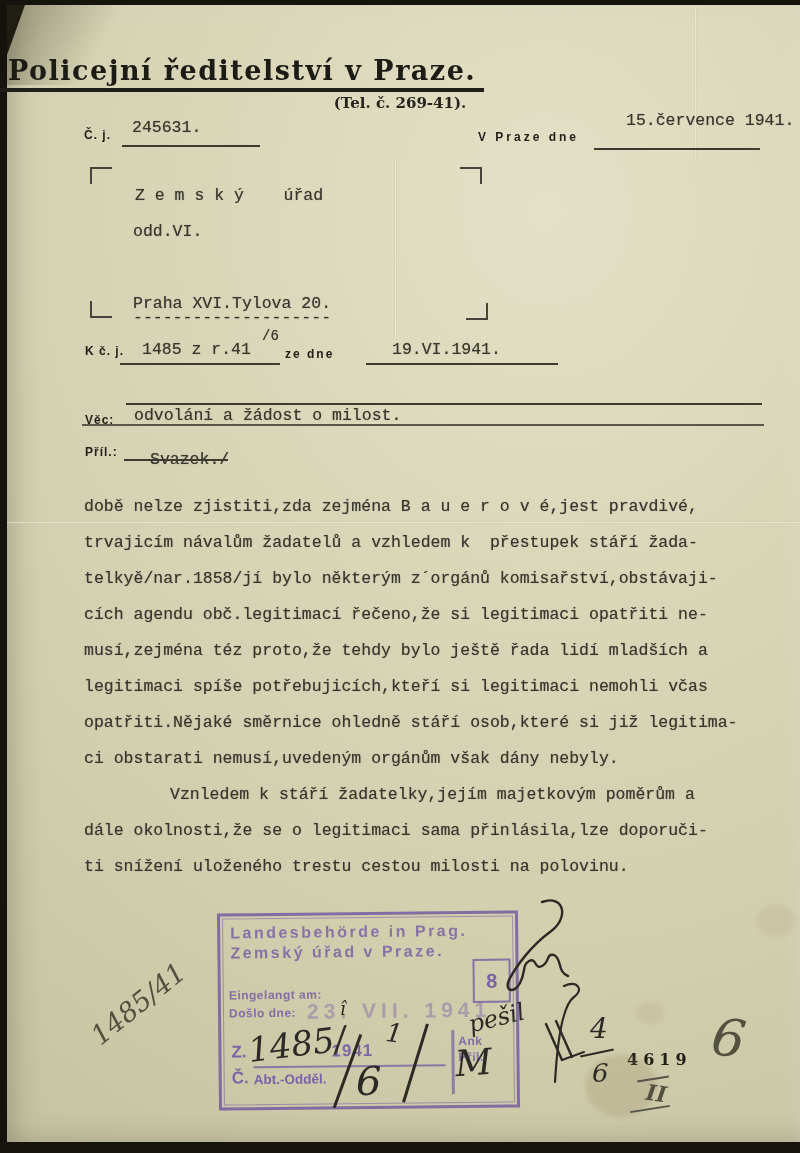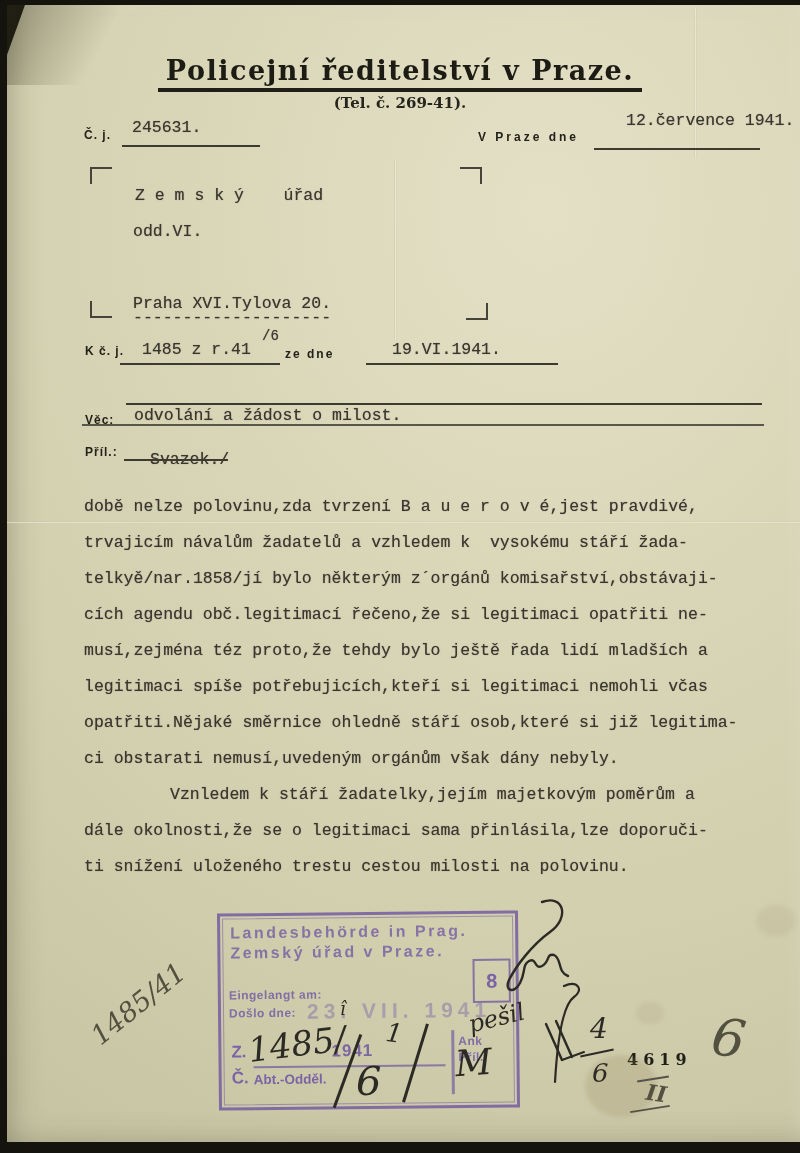--- a/index.html
+++ b/index.html
@@ -19,21 +19,21 @@
   .corner-shade{
     position:absolute; left:7px; top:5px; width:170px; height:80px;
     background:linear-gradient(118deg, rgba(55,52,30,.40), rgba(55,52,30,0) 55%);
     pointer-events:none;
   }
   .crease-v{position:absolute; width:3px;
     background:linear-gradient(90deg, rgba(105,100,70,.16), rgba(244,242,220,.55), rgba(105,100,70,.12));}
   .crease-h{position:absolute; height:3px;
     background:linear-gradient(180deg, rgba(105,100,70,.14), rgba(244,242,220,.5), rgba(105,100,70,.10));}
   .stain{position:absolute; border-radius:50%; filter:blur(2px); pointer-events:none;}
-  .title-wrap{position:absolute; top:55px; left:0; width:100%; text-align:center;}
+  .title-wrap{position:absolute; top:55px; left:0; width:100%; }
   .title{display:inline-block; font-family:"DejaVu Serif", serif; font-weight:bold;
     font-size:27px; letter-spacing:1.5px; color:#1c1b14;
     border-bottom:4px solid #201f17; padding:0 8px 2px 8px;}
   .tel{position:absolute; top:94px; left:0; width:100%; text-align:center;
     font-family:"DejaVu Serif", serif; font-weight:bold; font-size:15px; color:#26251d;}
   .lbl{position:absolute; font-weight:bold; font-size:12px; color:#23221a; letter-spacing:1px;}
   .rule{position:absolute; height:2px; background:#3d3b30;}
   .thin-rule{position:absolute; height:1.5px; background:#59564a;}
 
   
@@ -101,21 +101,21 @@
     <span class="title">Policejní ředitelství v Praze.</span>
   </div>
   <div class="tel">(Tel. č. 269-41).</div>
 
   <div class="lbl" style="left:84px; top:128px;">Č. j.</div>
   <div class="typed" style="left:132px; top:118px;">245631.</div>
   <div class="rule" style="left:122px; top:145px; width:138px;"></div>
 
   <div class="lbl" style="left:478px; top:130px; letter-spacing:3px;">V Praze dne</div>
   <div class="rule" style="left:594px; top:148px; width:166px;"></div>
-  <div class="typed" style="left:626px; top:111px;">12.července 1941.</div>
+  <div class="typed" style="left:626px; top:111px;">15.července 1941.</div>
 
   <div class="cmark tl" style="left:90px; top:167px;"></div>
   <div class="cmark tr" style="left:460px; top:167px;"></div>
   <div class="cmark bl" style="left:90px; top:301px;"></div>
   <div class="cmark br" style="left:466px; top:303px;"></div>
 
   <div class="typed" style="left:135px; top:186px;">Z e m s k ý    úřad</div>
   <div class="typed" style="left:133px; top:222px;">odd.VI.</div>
   <div class="typed" style="left:133px; top:294px;">Praha XVI.Tylova 20.</div>
   <div class="typed" style="left:133px; top:308px;">--------------------</div>
@@ -131,22 +131,22 @@
   <div class="lbl" style="left:85px; top:385px;margin-top:28px;">Věc:</div>
   <div class="rule" style="left:126px; top:403px; width:636px; height:1.5px;"></div>
   <div class="typed" style="left:134px; top:406px;">odvolání a žádost o milost.</div>
   <div class="thin-rule" style="left:82px; top:424px; width:682px;"></div>
 
   <div class="lbl" style="left:85px; top:445px;">Příl.:</div>
   <div class="rule" style="left:124px; top:459px; width:104px; height:1.5px; z-index:3;"></div>
   <div class="typed" style="left:150px; top:450px;">Svazek./</div>
 
   <div class="body-block">
-    <div class="tline">době nelze polovinu,zda tvrzení B a u e r o v é,jest pravdivé,</div>
-    <div class="tline">trvajicím návalům žadatelů a vzhledem k  vysokému stáří žada-</div>
+    <div class="tline">době nelze zjistiti,zda zejména B a u e r o v é,jest pravdivé,</div>
+    <div class="tline">trvajicím návalům žadatelů a vzhledem k  přestupek stáří žada-</div>
     <div class="tline">telkyě/nar.1858/jí bylo některým z´orgánů komisařství,obstávaji-</div>
     <div class="tline">cích agendu obč.legitimací řečeno,že si legitimaci opatřiti ne-</div>
     <div class="tline">musí,zejména téz proto,že tehdy bylo ještě řada lidí mladších a</div>
     <div class="tline">legitimaci spíše potřebujicích,kteří si legitimaci nemohli včas</div>
     <div class="tline">opatřiti.Nějaké směrnice ohledně stáří osob,které si již legitima-</div>
     <div class="tline">ci obstarati nemusí,uvedeným orgánům však dány nebyly.</div>
     <div class="tline indent">Vznledem k stáří žadatelky,jejím majetkovým poměrům a</div>
     <div class="tline">dále okolnosti,že se o legitimaci sama přinlásila,lze doporuči-</div>
     <div class="tline">ti snížení uloženého trestu cestou milosti na polovinu.</div>
   </div>

